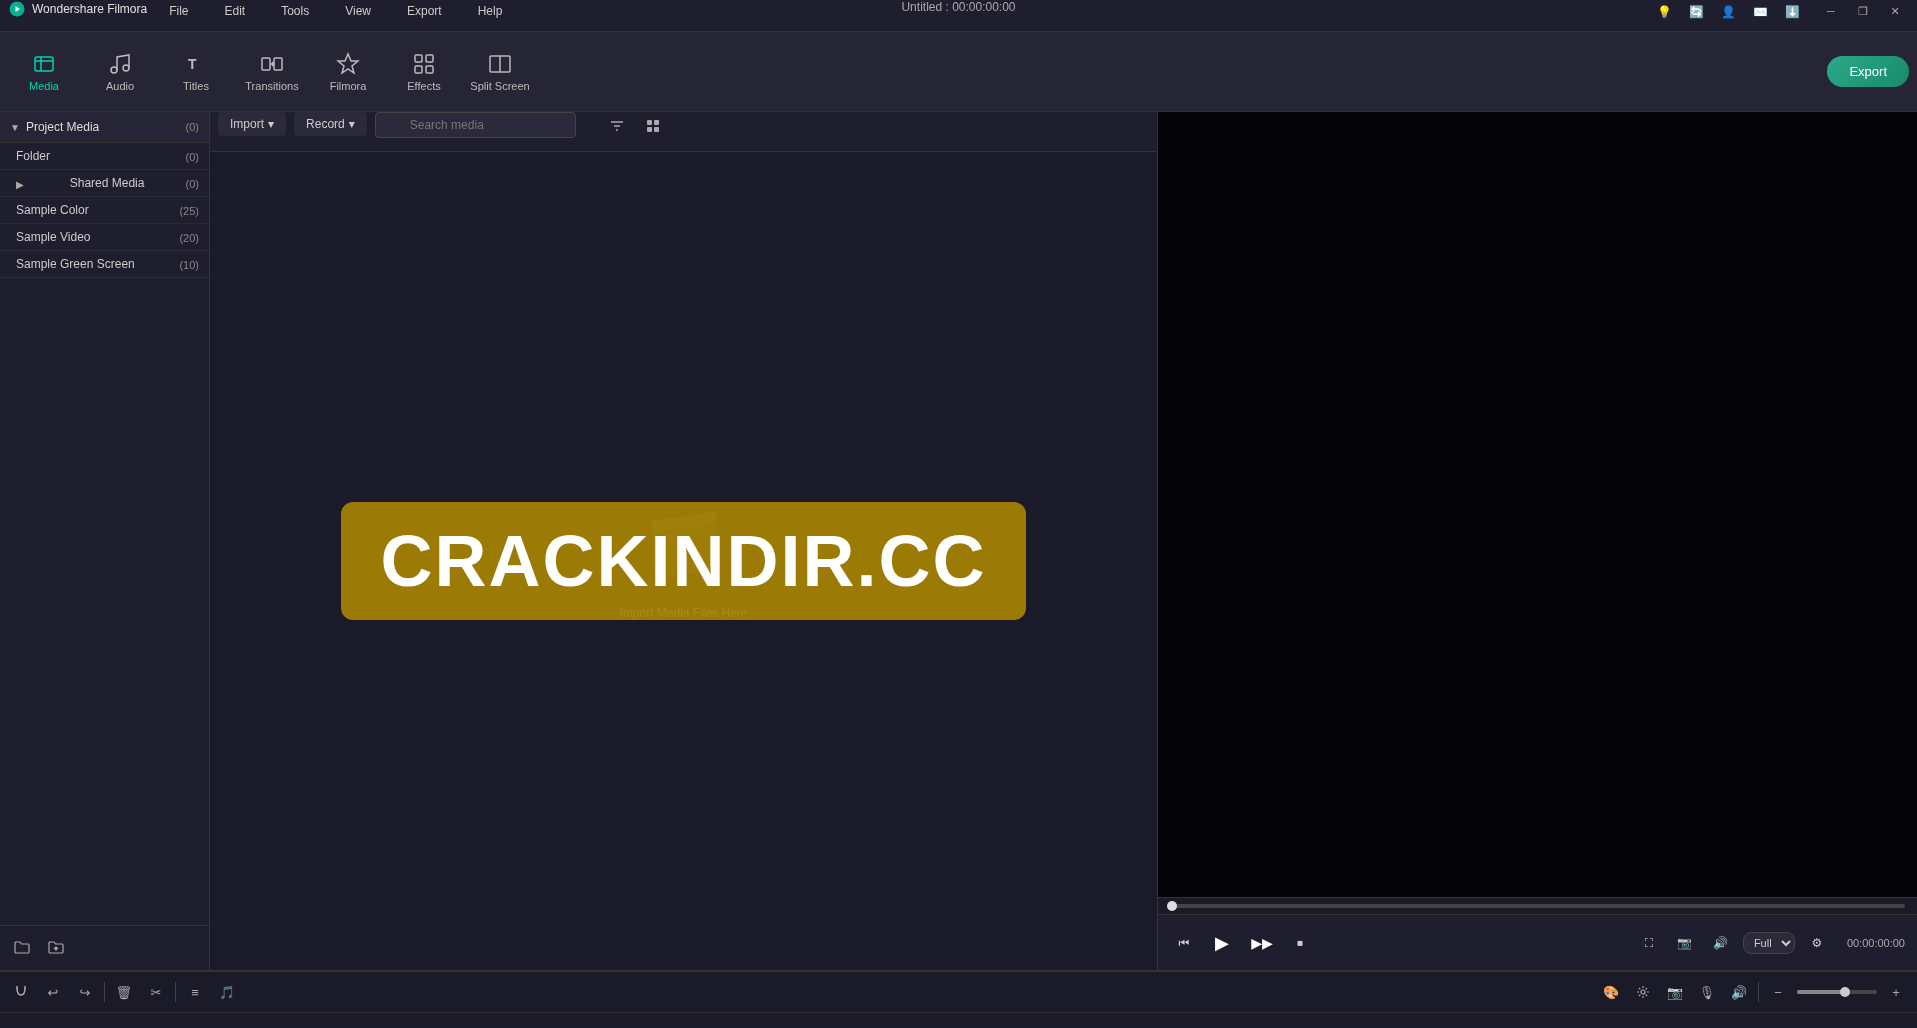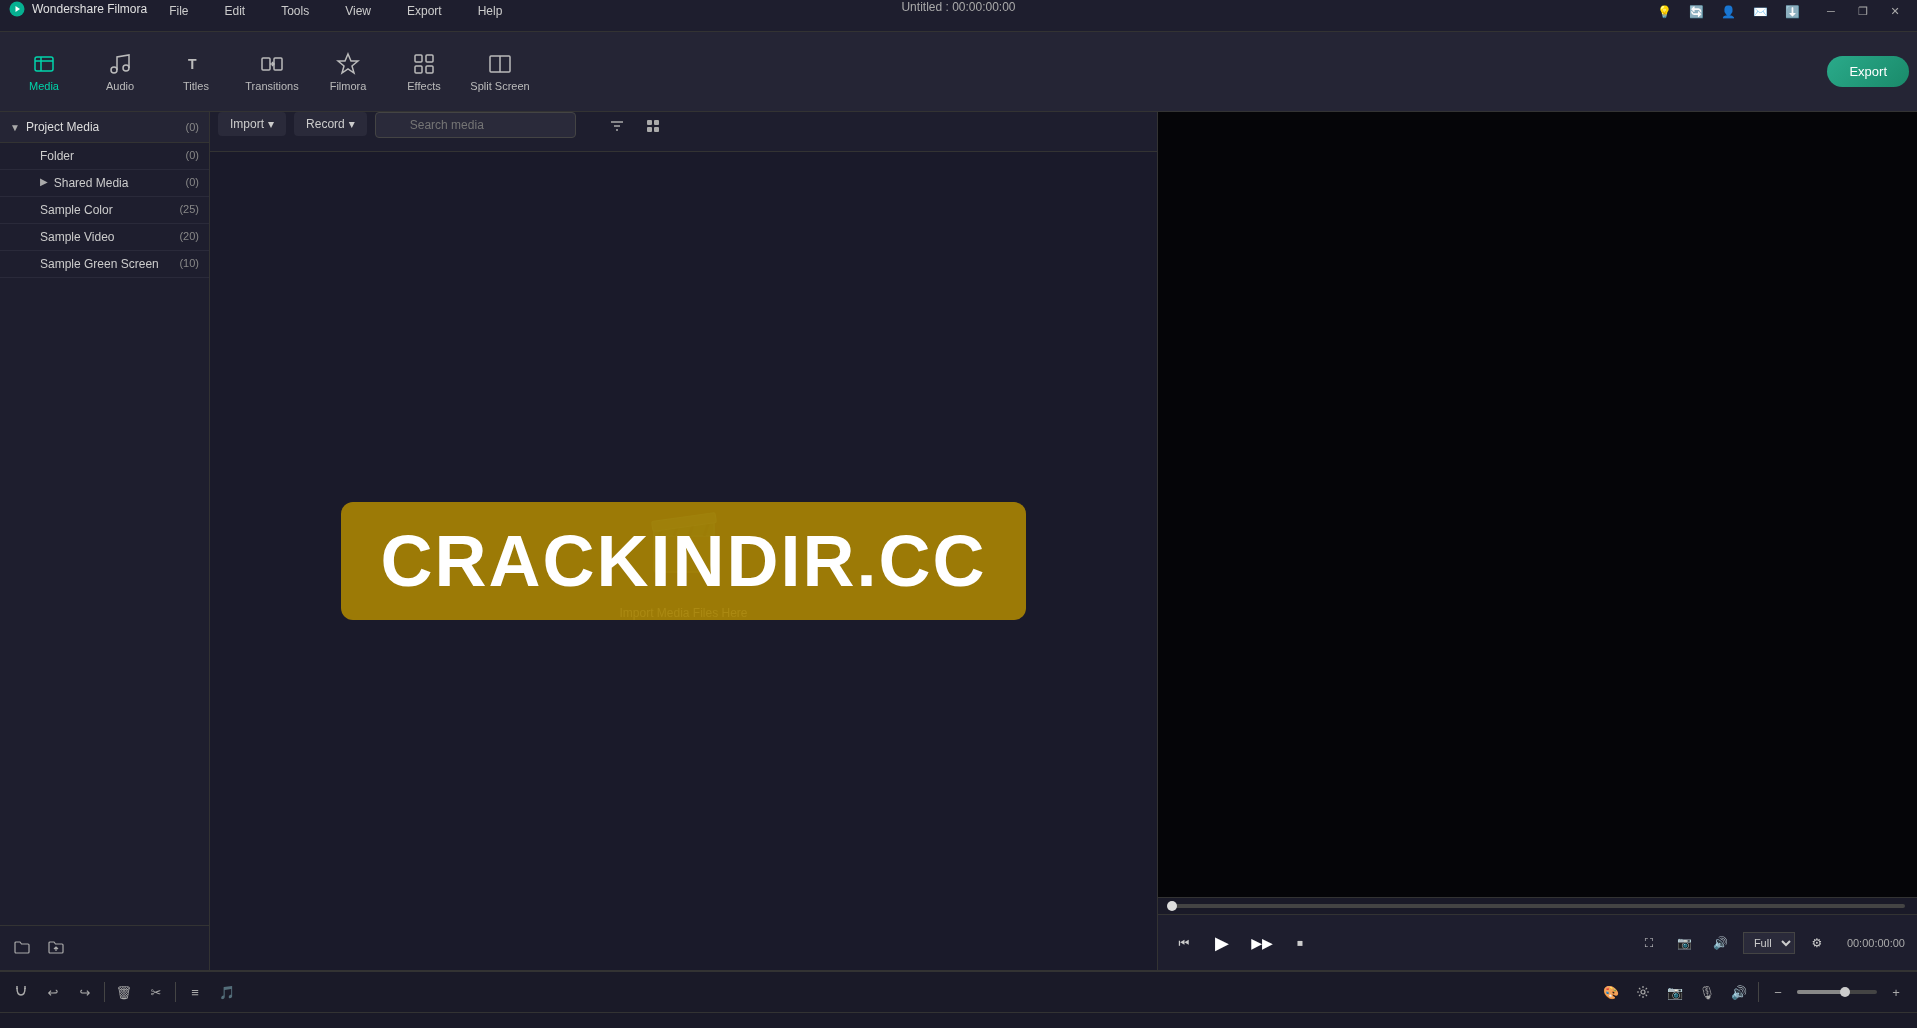--- a/index.html
+++ b/index.html
@@ -81,22 +81,22 @@
       overflow-y: auto;
     }
     .panel-section-header {
       display: flex; align-items: center; padding: 8px 10px; cursor: pointer;
       background: #252535; border-bottom: 1px solid #333;
     }
     .panel-section-header .arrow { margin-right: 6px; color: #aaa; font-size: 10px; }
     .panel-section-header .label { flex: 1; color: #ddd; font-size: 12px; }
     .panel-section-header .count { color: #888; font-size: 11px; }
     .panel-sub-item {
-      display: flex; align-items: flex-start; padding: 6px 10px 6px 40px;
-      cursor: pointer; border-bottom: 1px solid #2a2a3a;
+      display: flex; align-items: flex-end; padding: 6px 10px 6px 16px;
+      cursor: pointer; border-bottom: 1px solid #2a2a3a; gap: 40px;
     }
     .panel-sub-item .label { flex: 1; color: #ccc; font-size: 12px; }
     .panel-sub-item .count { color: #888; font-size: 11px; }
     .panel-bottom-buttons {
       display: flex; padding: 8px; gap: 6px; border-top: 1px solid #333; margin-top: auto;
     }
     .panel-bottom-btn {
       width: 28px; height: 28px; display: flex; align-items: center; justify-content: center;
       cursor: pointer; color: #aaa; border-radius: 4px;
     }
@@ -190,21 +190,21 @@
       width: 28px; height: 28px; display: flex; align-items: center; justify-content: center;
       cursor: pointer; color: #ccc; border-radius: 4px;
     }
     .play-btn {
       width: 32px; height: 32px; background: transparent; border: none;
       color: #fff; font-size: 18px; cursor: pointer; display: flex; align-items: center; justify-content: center;
     }
     .time-display { color: #aaa; font-size: 11px; margin-left: 8px; }
     .quality-select {
       background: #2a2a3a; color: #ccc; border: 1px solid #444; padding: 3px 6px;
-      border-radius: 0; font-size: 11px; cursor: pointer;
+      border-radius: 8px; font-size: 11px; cursor: pointer;
     }
     #timeline-toolbar {
       height: 42px;
       background: #1a1a28;
       display: flex;
       align-items: center;
       padding: 0 8px;
       gap: 6px;
       border-bottom: 1px solid #333;
       border-top: 1px solid #333;

